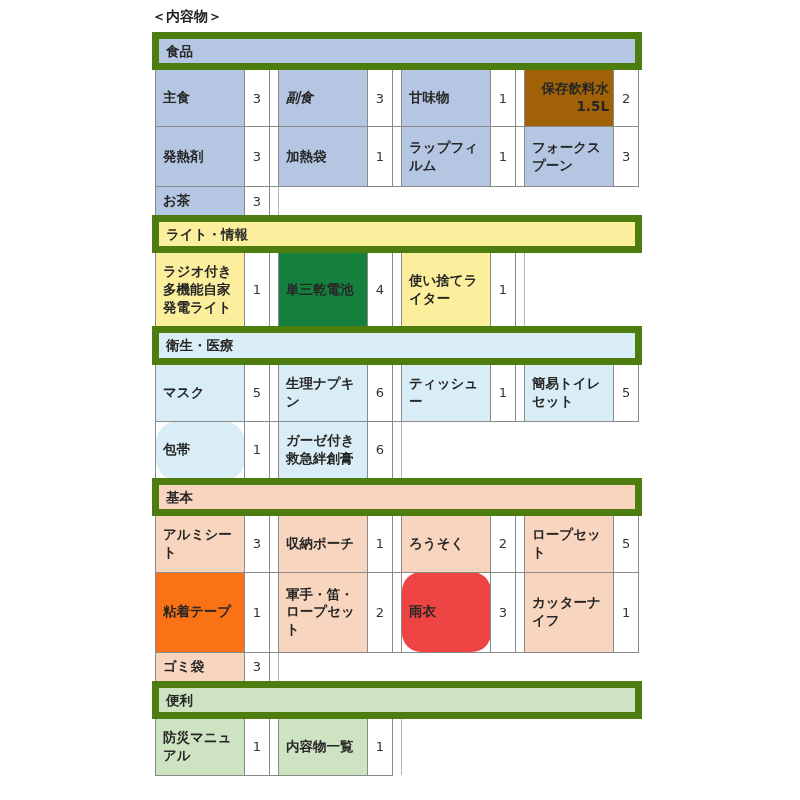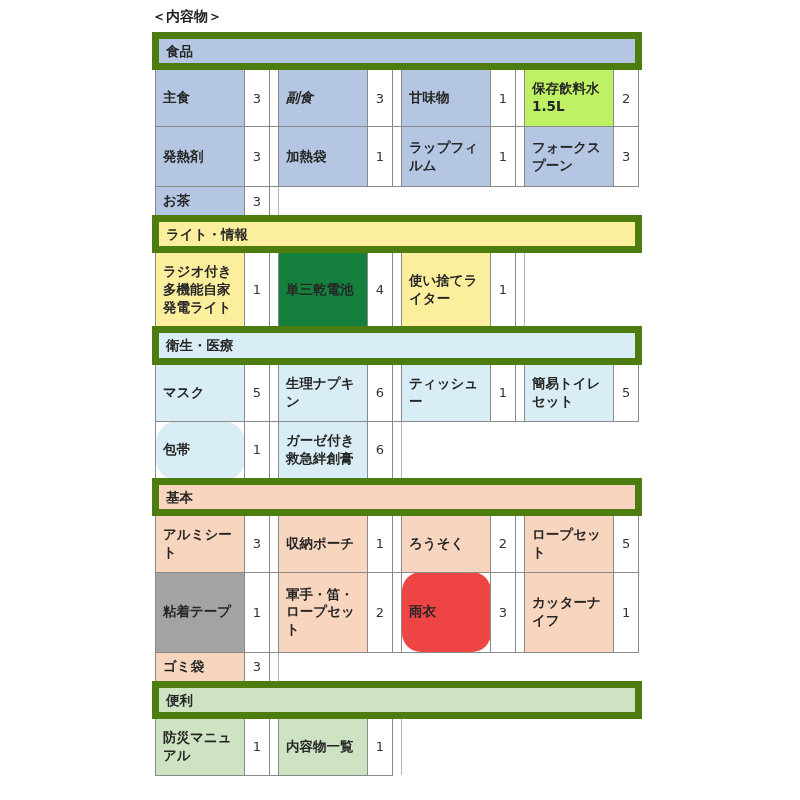--- a/index.html
+++ b/index.html
@@ -105,21 +105,21 @@
         <tr style="height: 60px;">
           <td class="name" style="background: rgb(180, 198, 226);">主食</td>
           <td class="cnt">3</td>
           <td class="gap"></td>
           <td class="name" style="background: rgb(180, 198, 226); font-style: italic;">副食</td>
           <td class="cnt">3</td>
           <td class="gap"></td>
           <td class="name" style="background: rgb(180, 198, 226);">甘味物</td>
           <td class="cnt">1</td>
           <td class="gap"></td>
-          <td class="name" style="background: #bef264;">保存飲料水1.5L</td>
+          <td class="name" style="background: #a16207; text-align: right;">保存飲料水1.5L</td>
           <td class="cnt">2</td>
         </tr>
         <tr style="height: 60px;">
           <td class="name" style="background: rgb(180, 198, 226);">発熱剤</td>
           <td class="cnt">3</td>
           <td class="gap"></td>
           <td class="name" style="background: rgb(180, 198, 226);">加熱袋</td>
           <td class="cnt">1</td>
           <td class="gap"></td>
           <td class="name" style="background: rgb(180, 198, 226);">ラップフィルム</td>
@@ -184,21 +184,21 @@
           <td class="name" style="background: rgb(248, 213, 191);">収納ポーチ</td>
           <td class="cnt">1</td>
           <td class="gap"></td>
           <td class="name" style="background: rgb(248, 213, 191);">ろうそく</td>
           <td class="cnt">2</td>
           <td class="gap"></td>
           <td class="name" style="background: rgb(248, 213, 191);">ロープセット</td>
           <td class="cnt">5</td>
         </tr>
         <tr style="height: 80px;">
-          <td class="name" style="background: #a3a3a3;">粘着テープ</td>
+          <td class="name" style="background: #f97316;">粘着テープ</td>
           <td class="cnt">1</td>
           <td class="gap"></td>
           <td class="name" style="background: rgb(248, 213, 191);">軍手・笛・ロープセット</td>
           <td class="cnt">2</td>
           <td class="gap"></td>
           <td class="name" style="background: #ef4444; border-radius: 19px;">雨衣</td>
           <td class="cnt">3</td>
           <td class="gap"></td>
           <td class="name" style="background: rgb(248, 213, 191);">カッターナイフ</td>
           <td class="cnt">1</td>

